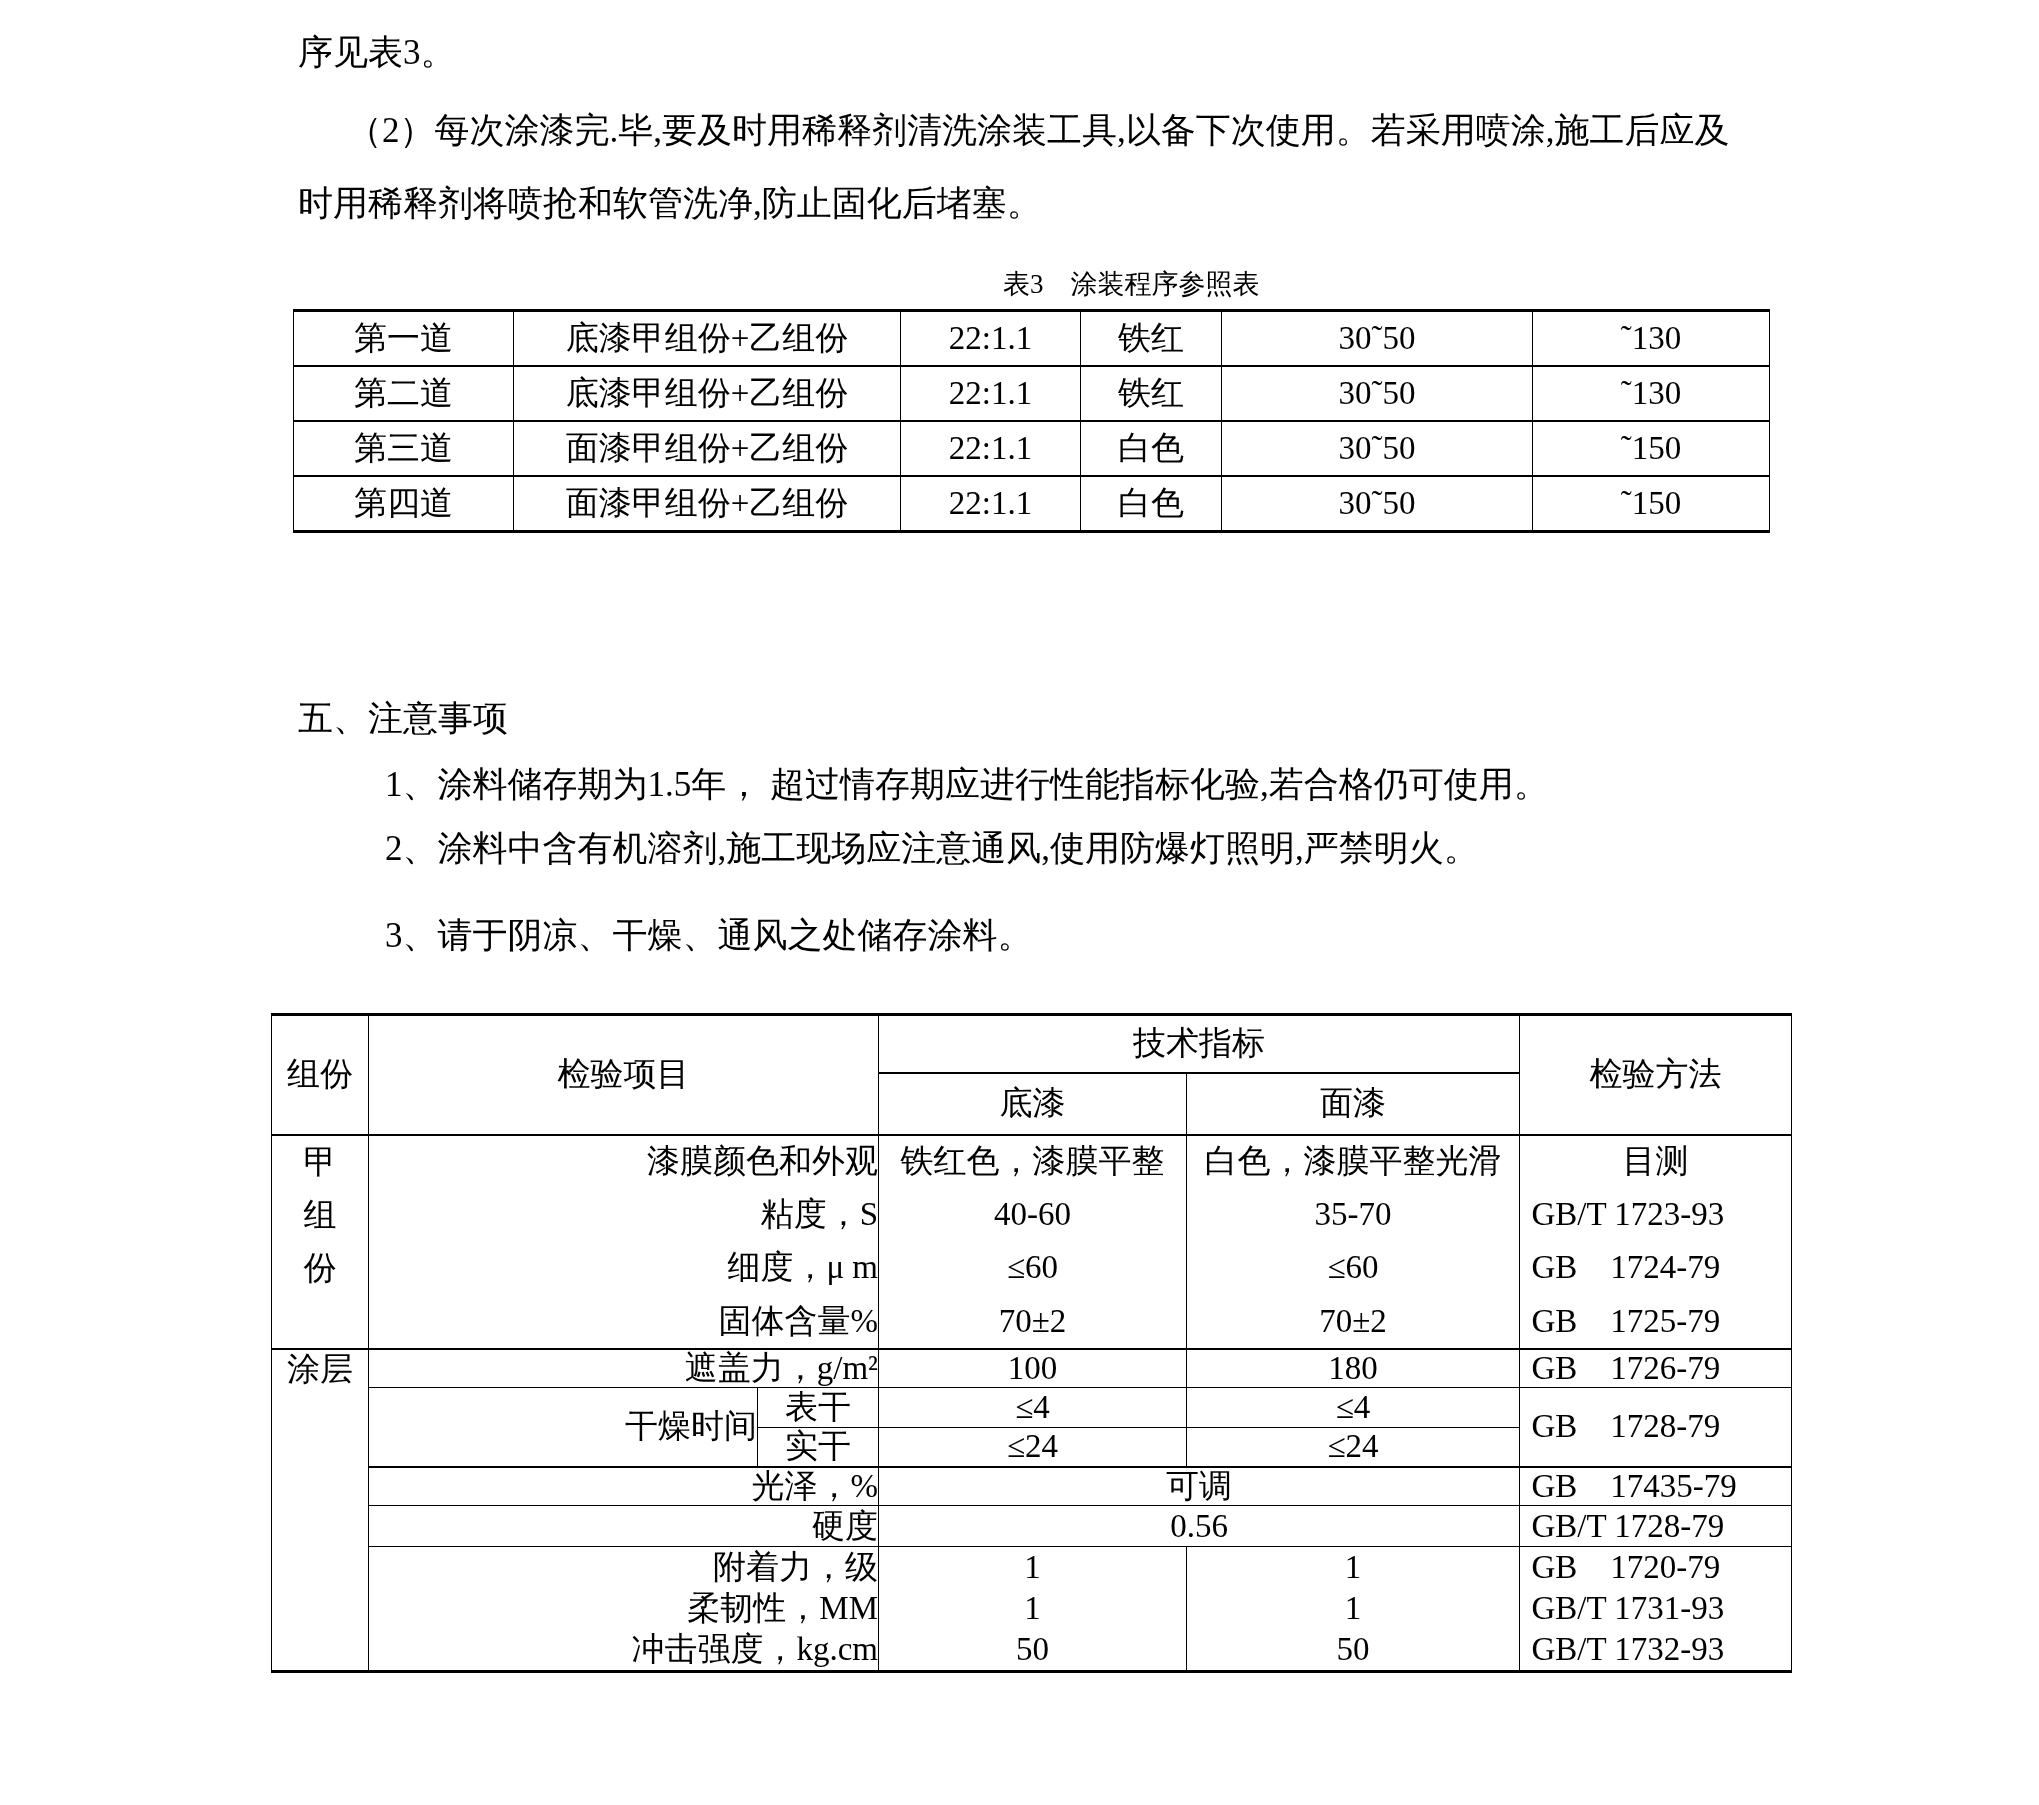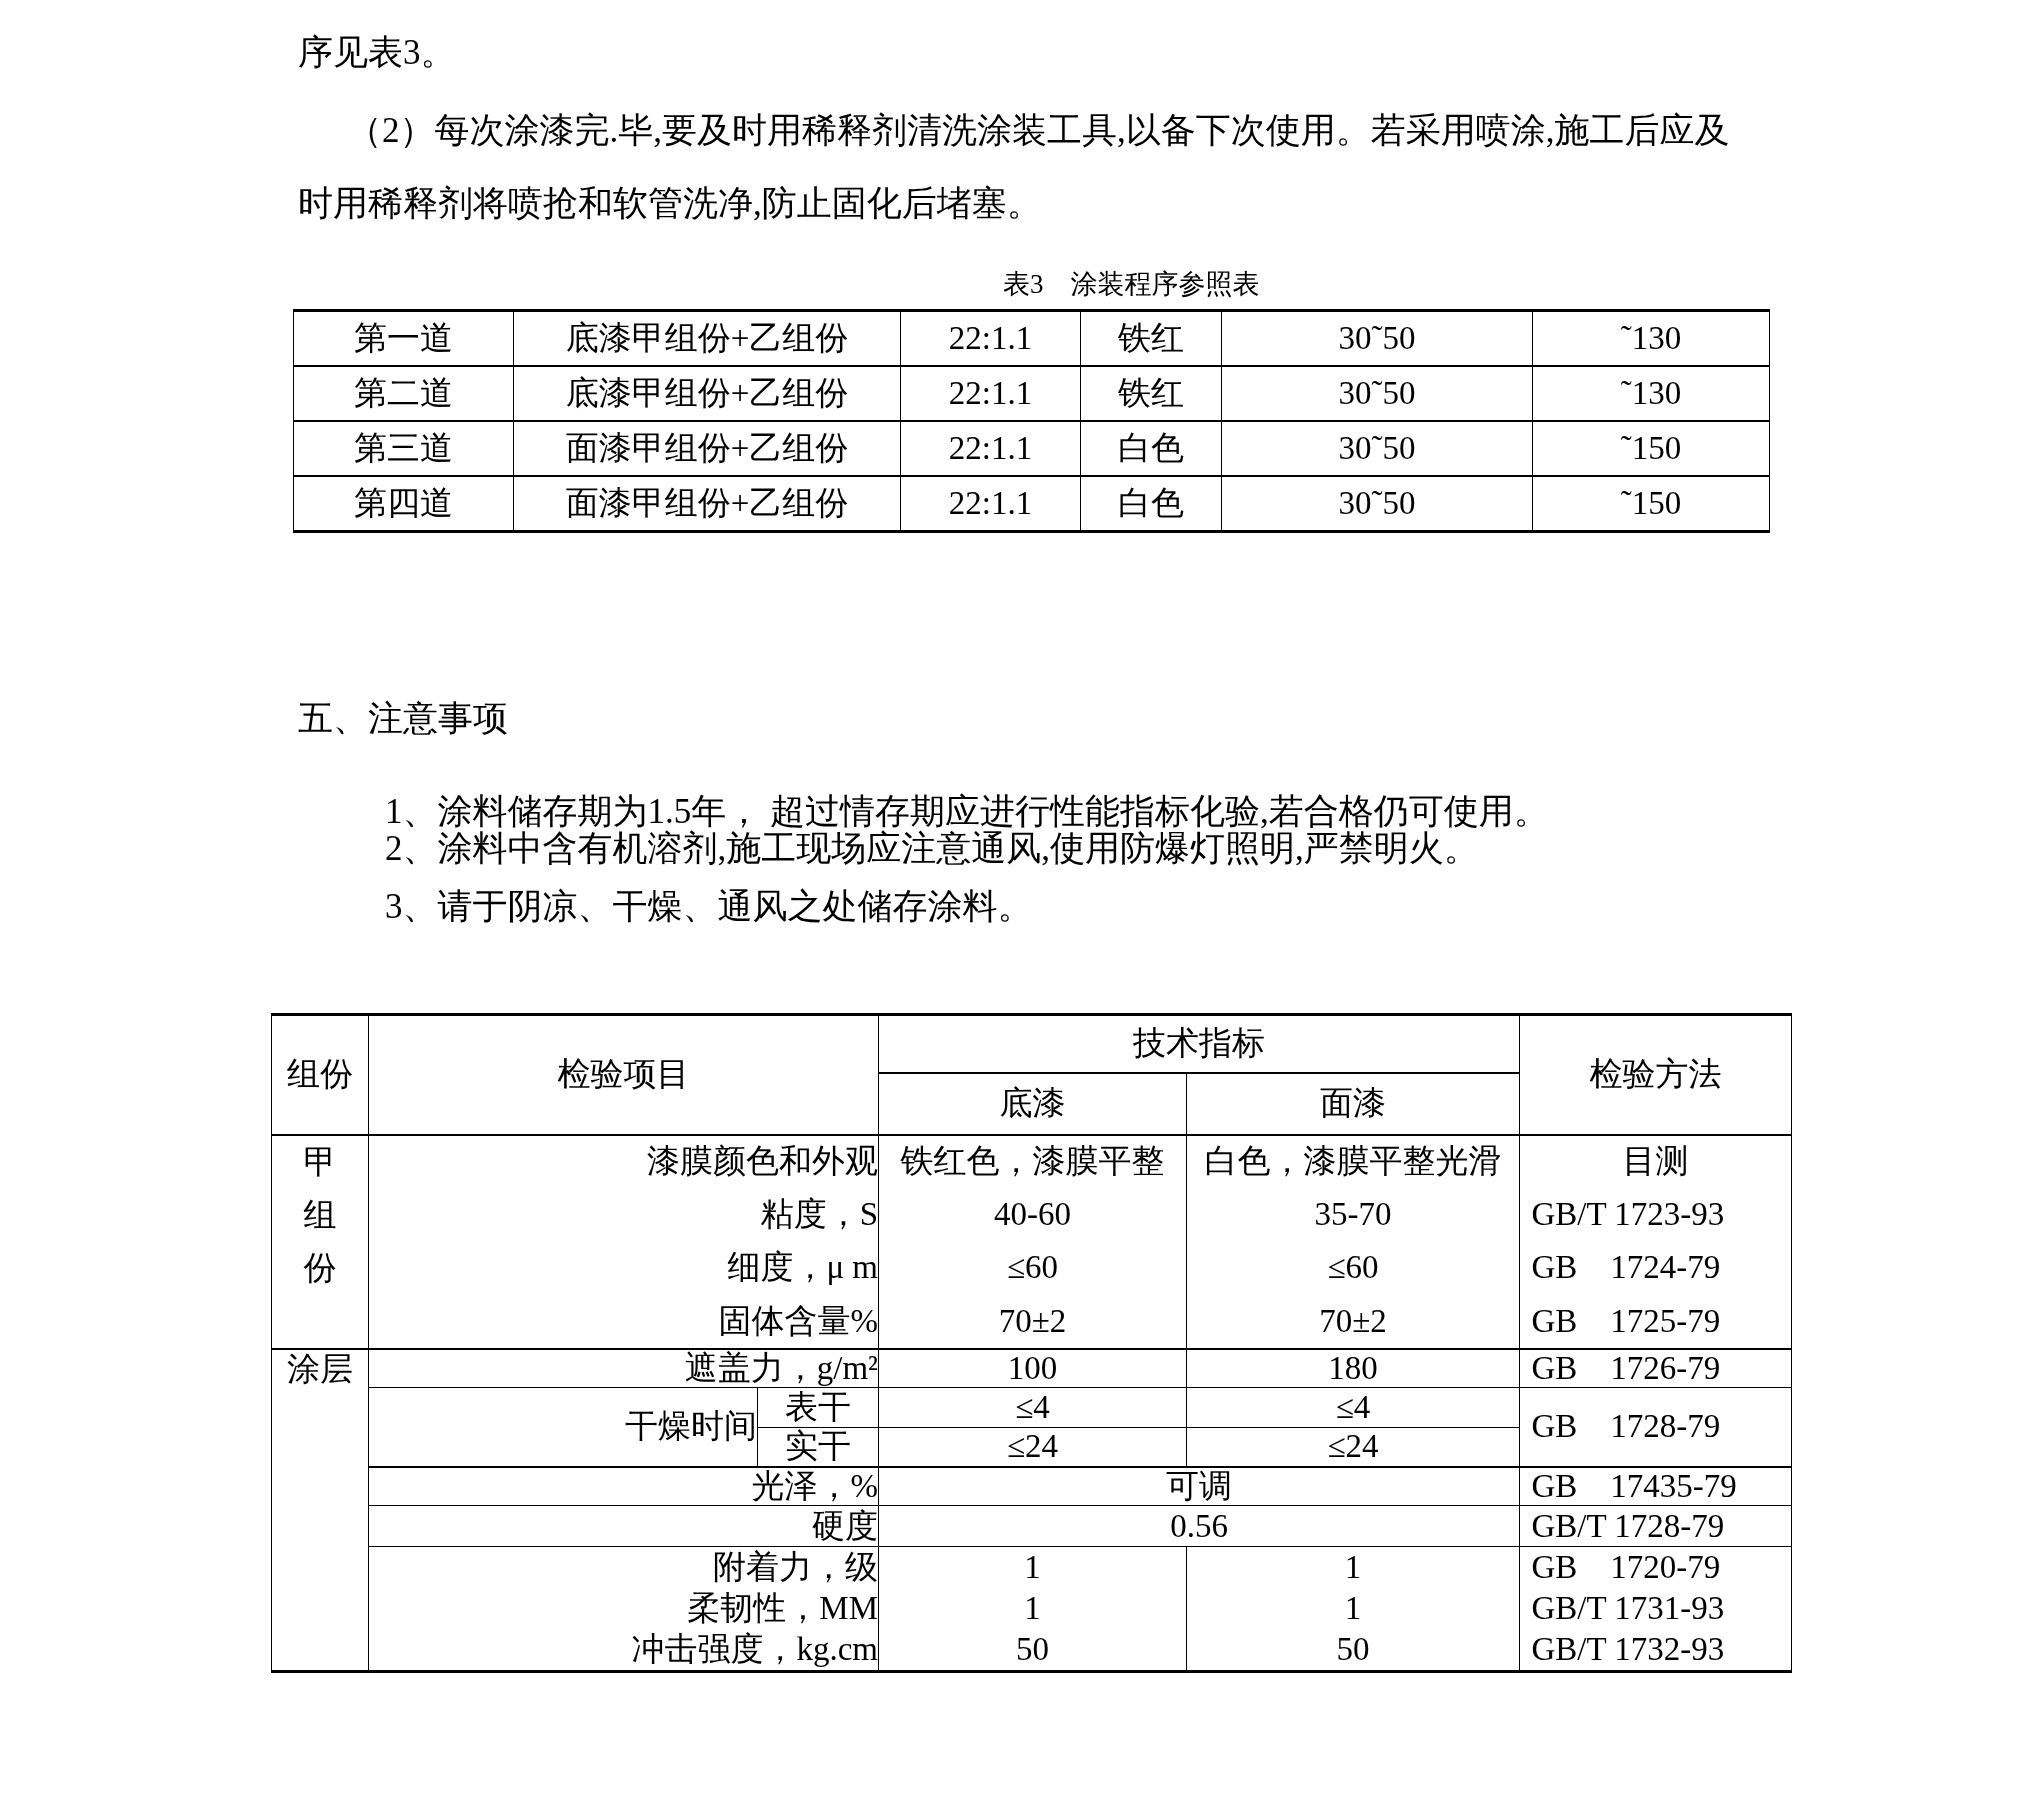--- a/index.html
+++ b/index.html
@@ -91,23 +91,23 @@
       <td>面漆甲组份+乙组份</td>
       <td>22:1.1</td>
       <td>白色</td>
       <td>30˜50</td>
       <td>˜150</td>
     </tr>
   </tbody>
     </table>
 
   <div class="abs" style="left:298px;top:701px;">五、注意事项</div>
-  <div class="abs" style="left:385px;top:767px;margin-top:27px;">1、涂料储存期为1.5年， 超过情存期应进行性能指标化验,若合格仍可使用。</div>
+  <div class="abs" style="left:385px;top:767px;">1、涂料储存期为1.5年， 超过情存期应进行性能指标化验,若合格仍可使用。</div>
   <div class="abs" style="left:385px;top:831px;">2、涂料中含有机溶剂,施工现场应注意通风,使用防爆灯照明,严禁明火。</div>
-  <div class="abs" style="left:385px;top:889px;">3、请于阴凉、干燥、通风之处储存涂料。</div>
+  <div class="abs" style="left:385px;top:918px;">3、请于阴凉、干燥、通风之处储存涂料。</div>
 
 
   <table class="t2">
     <colgroup>
       <col style="width:97px">
         <col style="width:389px">
         <col style="width:121px">
       <col style="width:308px">
         <col style="width:333px">
         <col style="width:272px">

